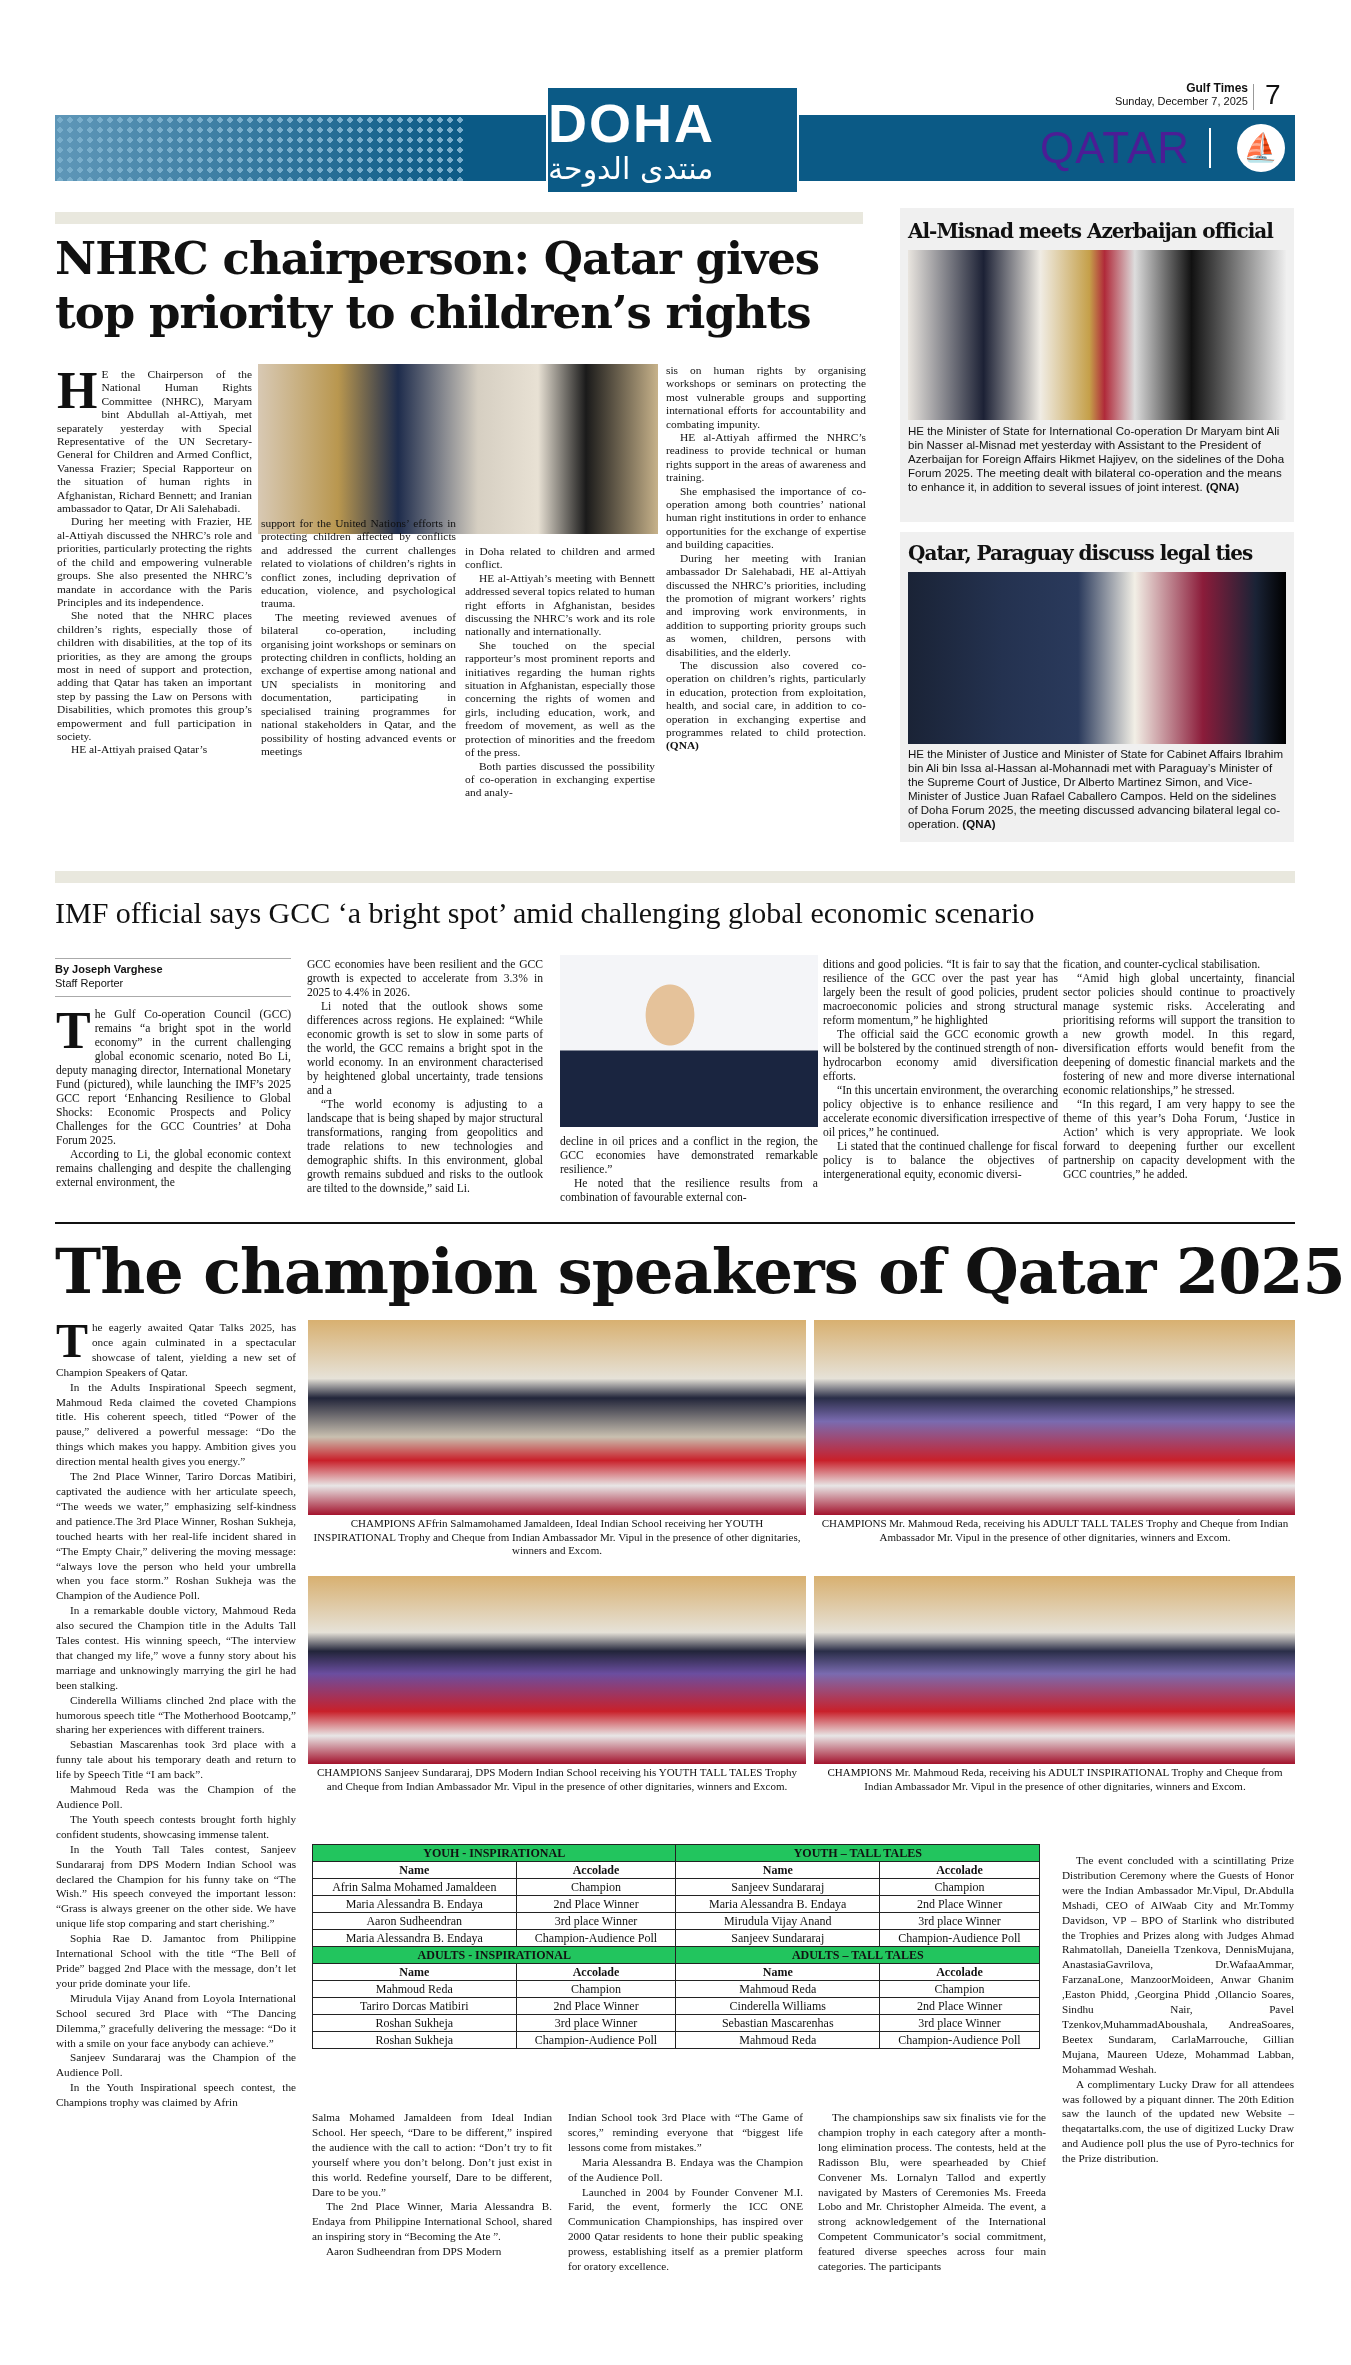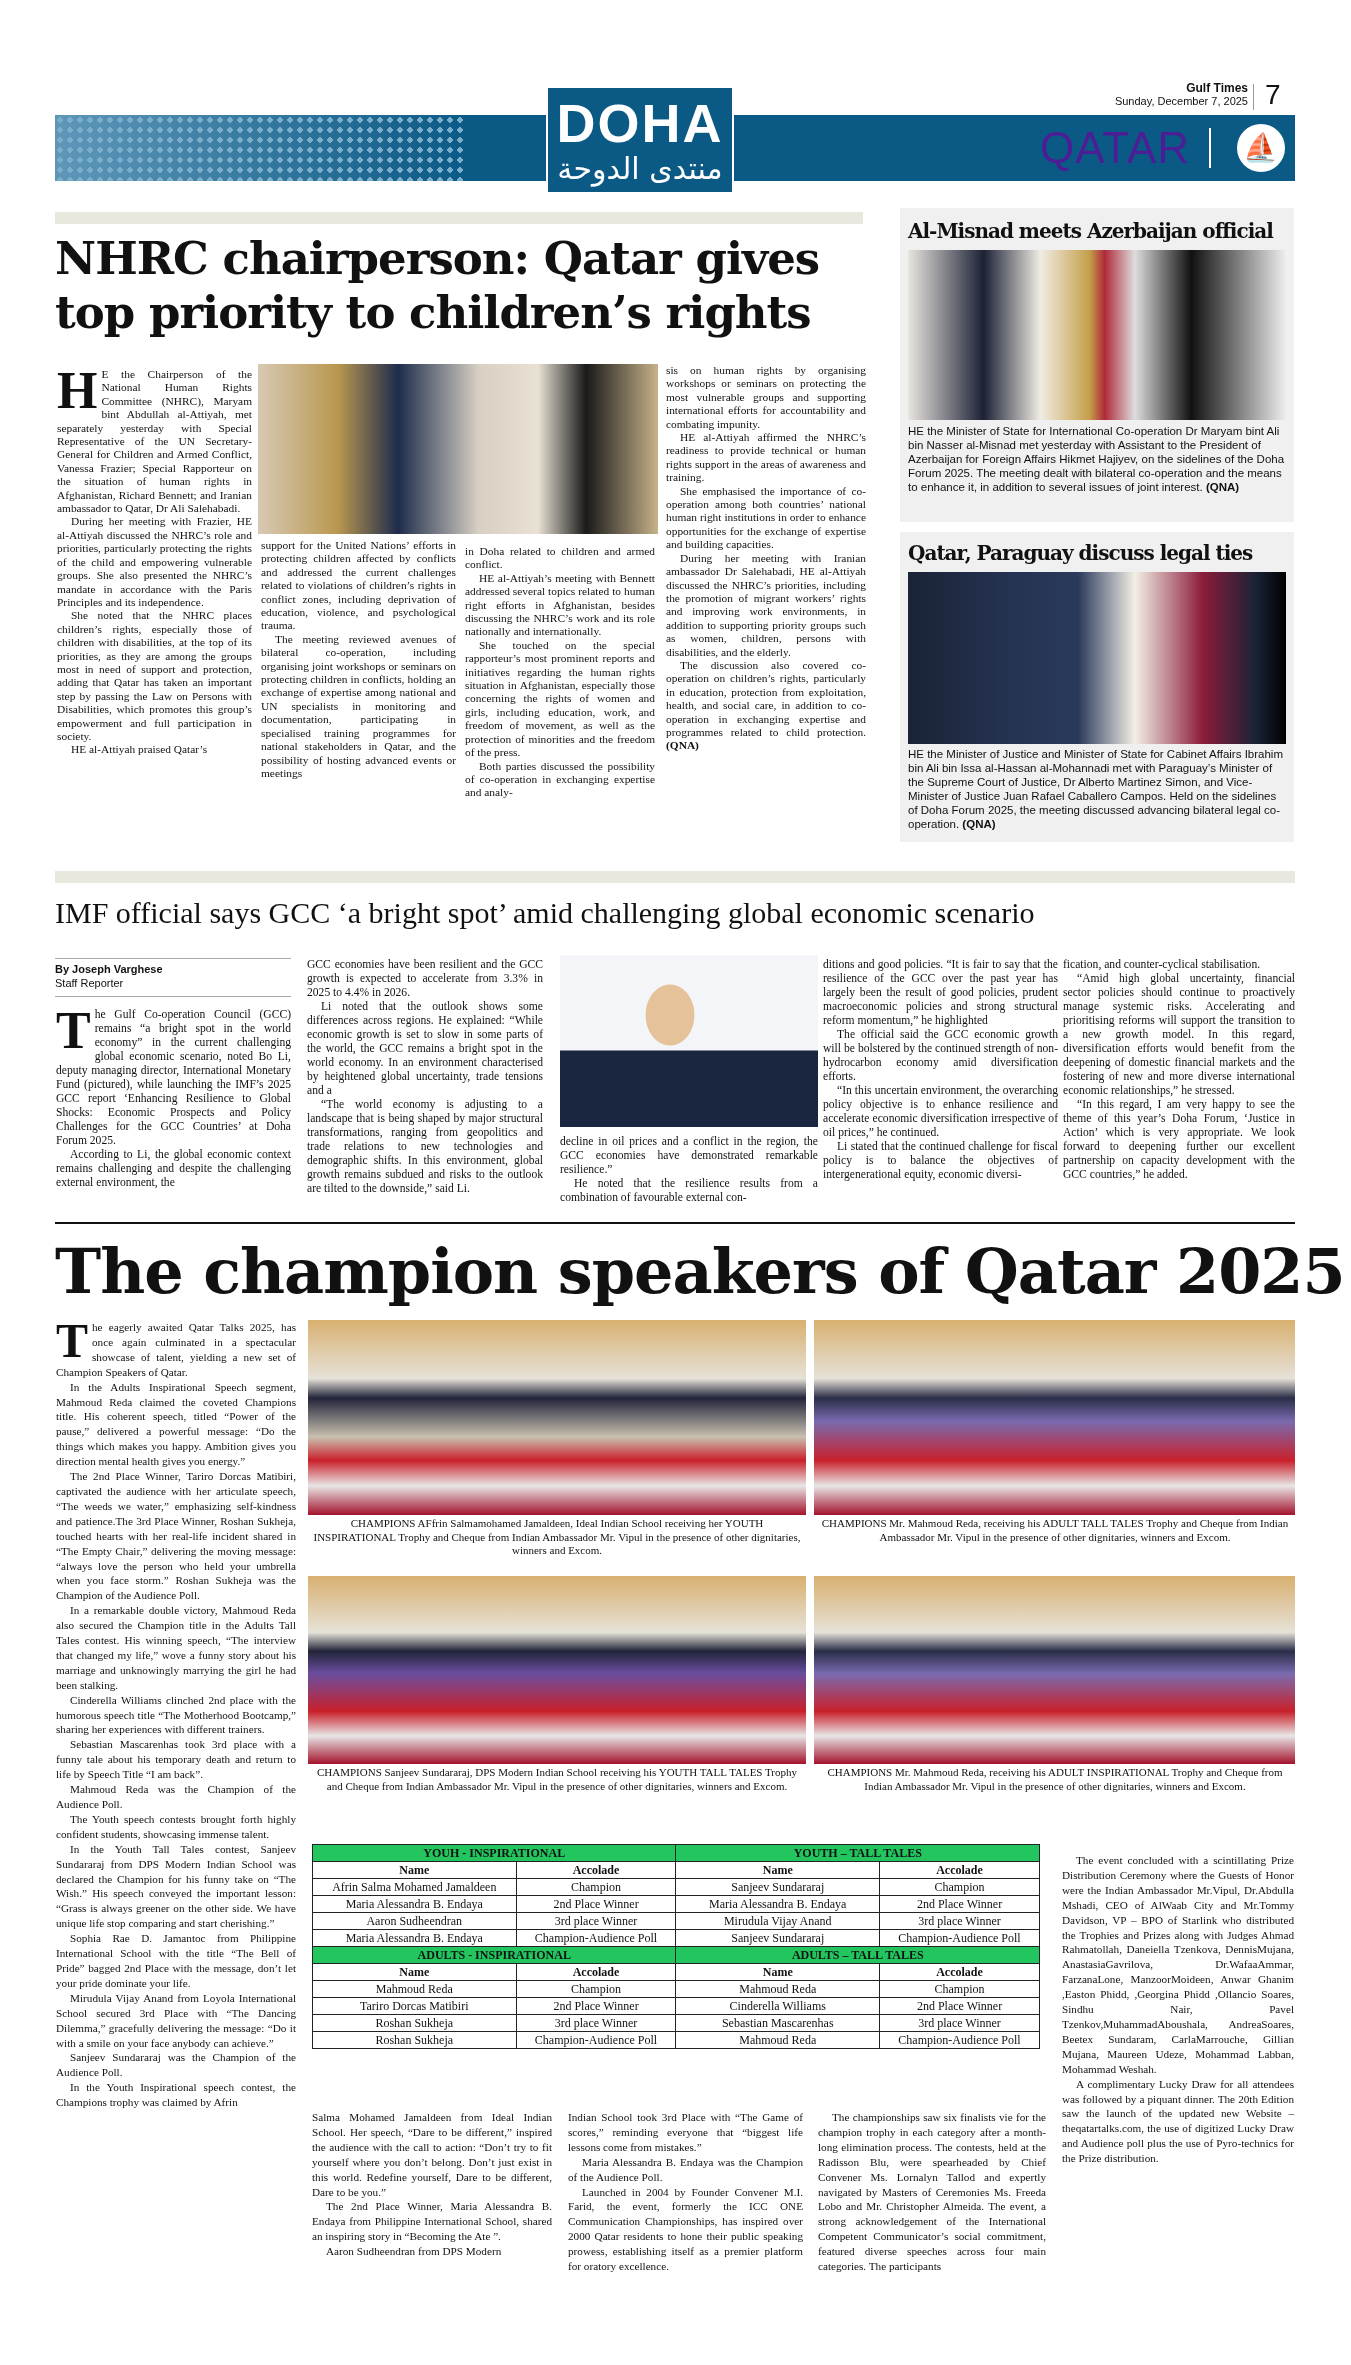--- a/index.html
+++ b/index.html
@@ -4,21 +4,21 @@
 <style>
 *{box-sizing:border-box;margin:0;padding:0}
 body{width:1351px;height:2365px;background:#fff;font-family:"DejaVu Serif",serif;color:#111;position:relative;overflow:hidden}
 .abs{position:absolute}
 .serif{font-family:"Liberation Serif","DejaVu Serif",serif}
 .sans{font-family:"Liberation Sans","DejaVu Sans",sans-serif}
 
 .band{position:absolute;left:55px;top:115px;width:1240px;height:66px;background:#0b5a86}
 .dots{position:absolute;left:55px;top:115px;width:410px;height:66px;
  background:radial-gradient(circle,#7aaecb 38%,transparent 40%) 0 0/10px 10px,linear-gradient(90deg,#5f97b8,#0b5a86)}
-.logo{position:absolute;left:546px;top:86px;width:188px;height:108px;background:#0b5a86;border:2px solid #fff;color:#fff;text-align:center}
+.logo{position:absolute;left:546px;top:86px;width:253px;height:108px;background:#0b5a86;border:2px solid #fff;color:#fff;}
 .logo .big{font:bold 54px/1 "Liberation Sans",sans-serif;letter-spacing:2px;margin-top:8px}
 .logo .ar{font:30px/1 "DejaVu Sans",sans-serif;margin-top:4px}
 .qatar{position:absolute;left:1040px;top:120px;color:#4c1d95;font:300 44px/56px "Liberation Sans",sans-serif;letter-spacing:1px}
 .sep{position:absolute;left:1209px;top:128px;width:2px;height:40px;background:#fff}
 .boat{position:absolute;left:1237px;top:124px;width:48px;height:48px;border-radius:50%;background:#fff;color:#0b5a86;font-size:28px;line-height:48px;text-align:center}
 .meta{position:absolute;right:103px;top:82px;text-align:right;font:11px/13px "Liberation Sans",sans-serif}
 .meta b{font-size:12px}
 .pgnum{position:absolute;left:1265px;top:80px;font:300 28px/30px "Liberation Sans",sans-serif}
 .pgsep{position:absolute;left:1253px;top:84px;width:1px;height:26px;background:#999}
 
@@ -59,21 +59,21 @@
 <div class="rule" style="left:55px;top:212px;width:808px;"></div>
 <div class="headline" style="left:55px;top:232px;width:810px;font-size:45px;line-height:54px;">NHRC chairperson: Qatar gives top priority to children’s rights</div>
 
 <div class="col serif" style="left:57px;top:368px;width:195px;">
   <p class="noind"><span class="drop">H</span><span>E the Chairperson of the National Human Rights Committee (NHRC), Maryam bint Abdullah al-Attiyah, met separately yesterday with Special Representative of the UN Secretary-General for Children and Armed Conflict, Vanessa Frazier; Special Rapporteur on the situation of human rights in Afghanistan, Richard Bennett; and Iranian ambassador to Qatar, Dr Ali Salehabadi.</span></p>
   <p>During her meeting with Frazier, HE al-Attiyah discussed the NHRC’s role and priorities, particularly protecting the rights of the child and empowering vulnerable groups. She also presented the NHRC’s mandate in accordance with the Paris Principles and its independence.</p>
   <p>She noted that the NHRC places children’s rights, especially those of children with disabilities, at the top of its priorities, as they are among the groups most in need of support and protection, adding that Qatar has taken an important step by passing the Law on Persons with Disabilities, which promotes this group’s empowerment and full participation in society.</p>
   <p>HE al-Attiyah praised Qatar’s</p>
 </div>
 <div class="photo" style="left:258px;top:364px;width:400px;height:170px;background:linear-gradient(90deg,#d8c9b4 0%,#b9974f 20%,#1e2c4c 35%,#d6cfc2 55%,#e8e1d4 70%,#1a1a1a 82%,#c7b28a 100%);"></div>
-<div class="col serif" style="left:261px;top:539px;width:195px;">
+<div class="col serif" style="left:261px;top:517px;width:195px;">
   <p class="noind">support for the United Nations’ efforts in protecting children affected by conflicts and addressed the current challenges related to violations of children’s rights in conflict zones, including deprivation of education, violence, and psychological trauma.</p>
   <p>The meeting reviewed avenues of bilateral co-operation, including organising joint workshops or seminars on protecting children in conflicts, holding an exchange of expertise among national and UN specialists in monitoring and documentation, participating in specialised training programmes for national stakeholders in Qatar, and the possibility of hosting advanced events or meetings</p>
 </div>
 <div class="col serif" style="left:465px;top:545px;width:190px;">
   <p class="noind">in Doha related to children and armed conflict.</p>
   <p>HE al-Attiyah’s meeting with Bennett addressed several topics related to human right efforts in Afghanistan, besides discussing the NHRC’s work and its role nationally and internationally.</p>
   <p>She touched on the special rapporteur’s most prominent reports and initiatives regarding the human rights situation in Afghanistan, especially those concerning the rights of women and girls, including education, work, and freedom of movement, as well as the protection of minorities and the freedom of the press.</p>
   <p>Both parties discussed the possibility of co-operation in exchanging expertise and analy-</p>
 </div>
 <div class="col serif" style="left:666px;top:364px;width:200px;">

